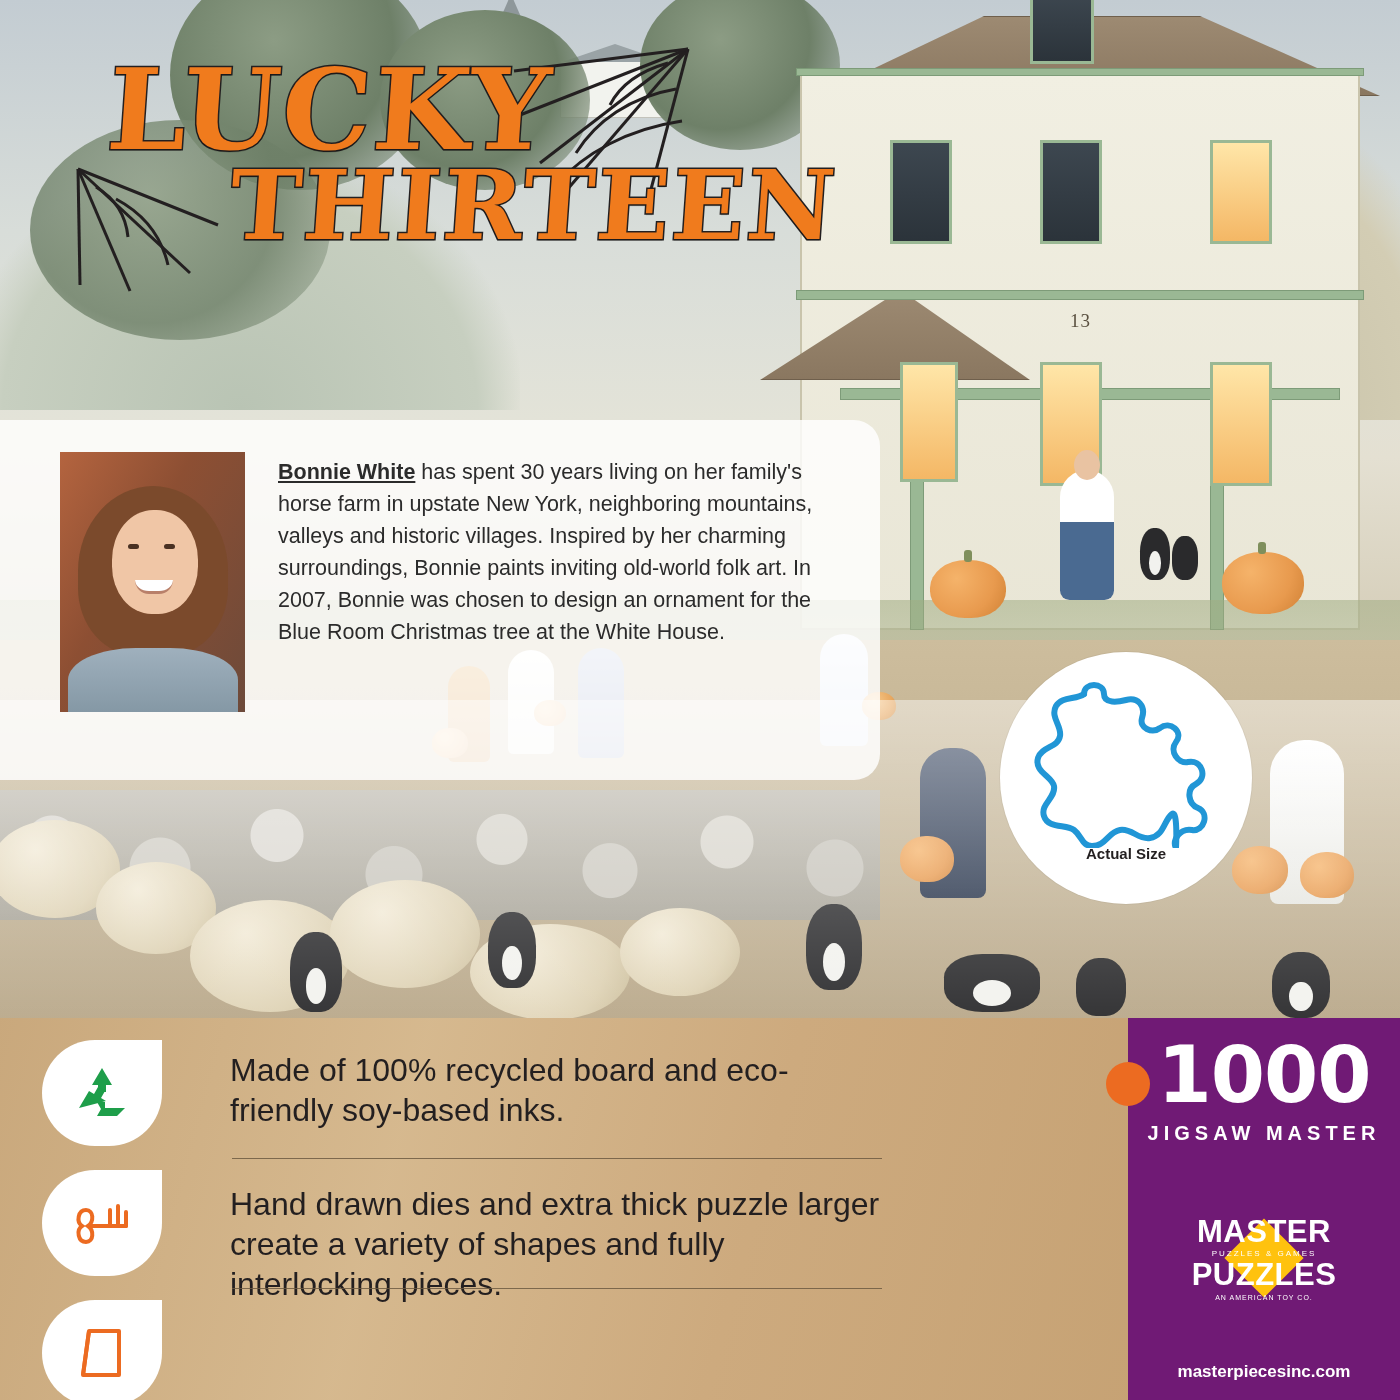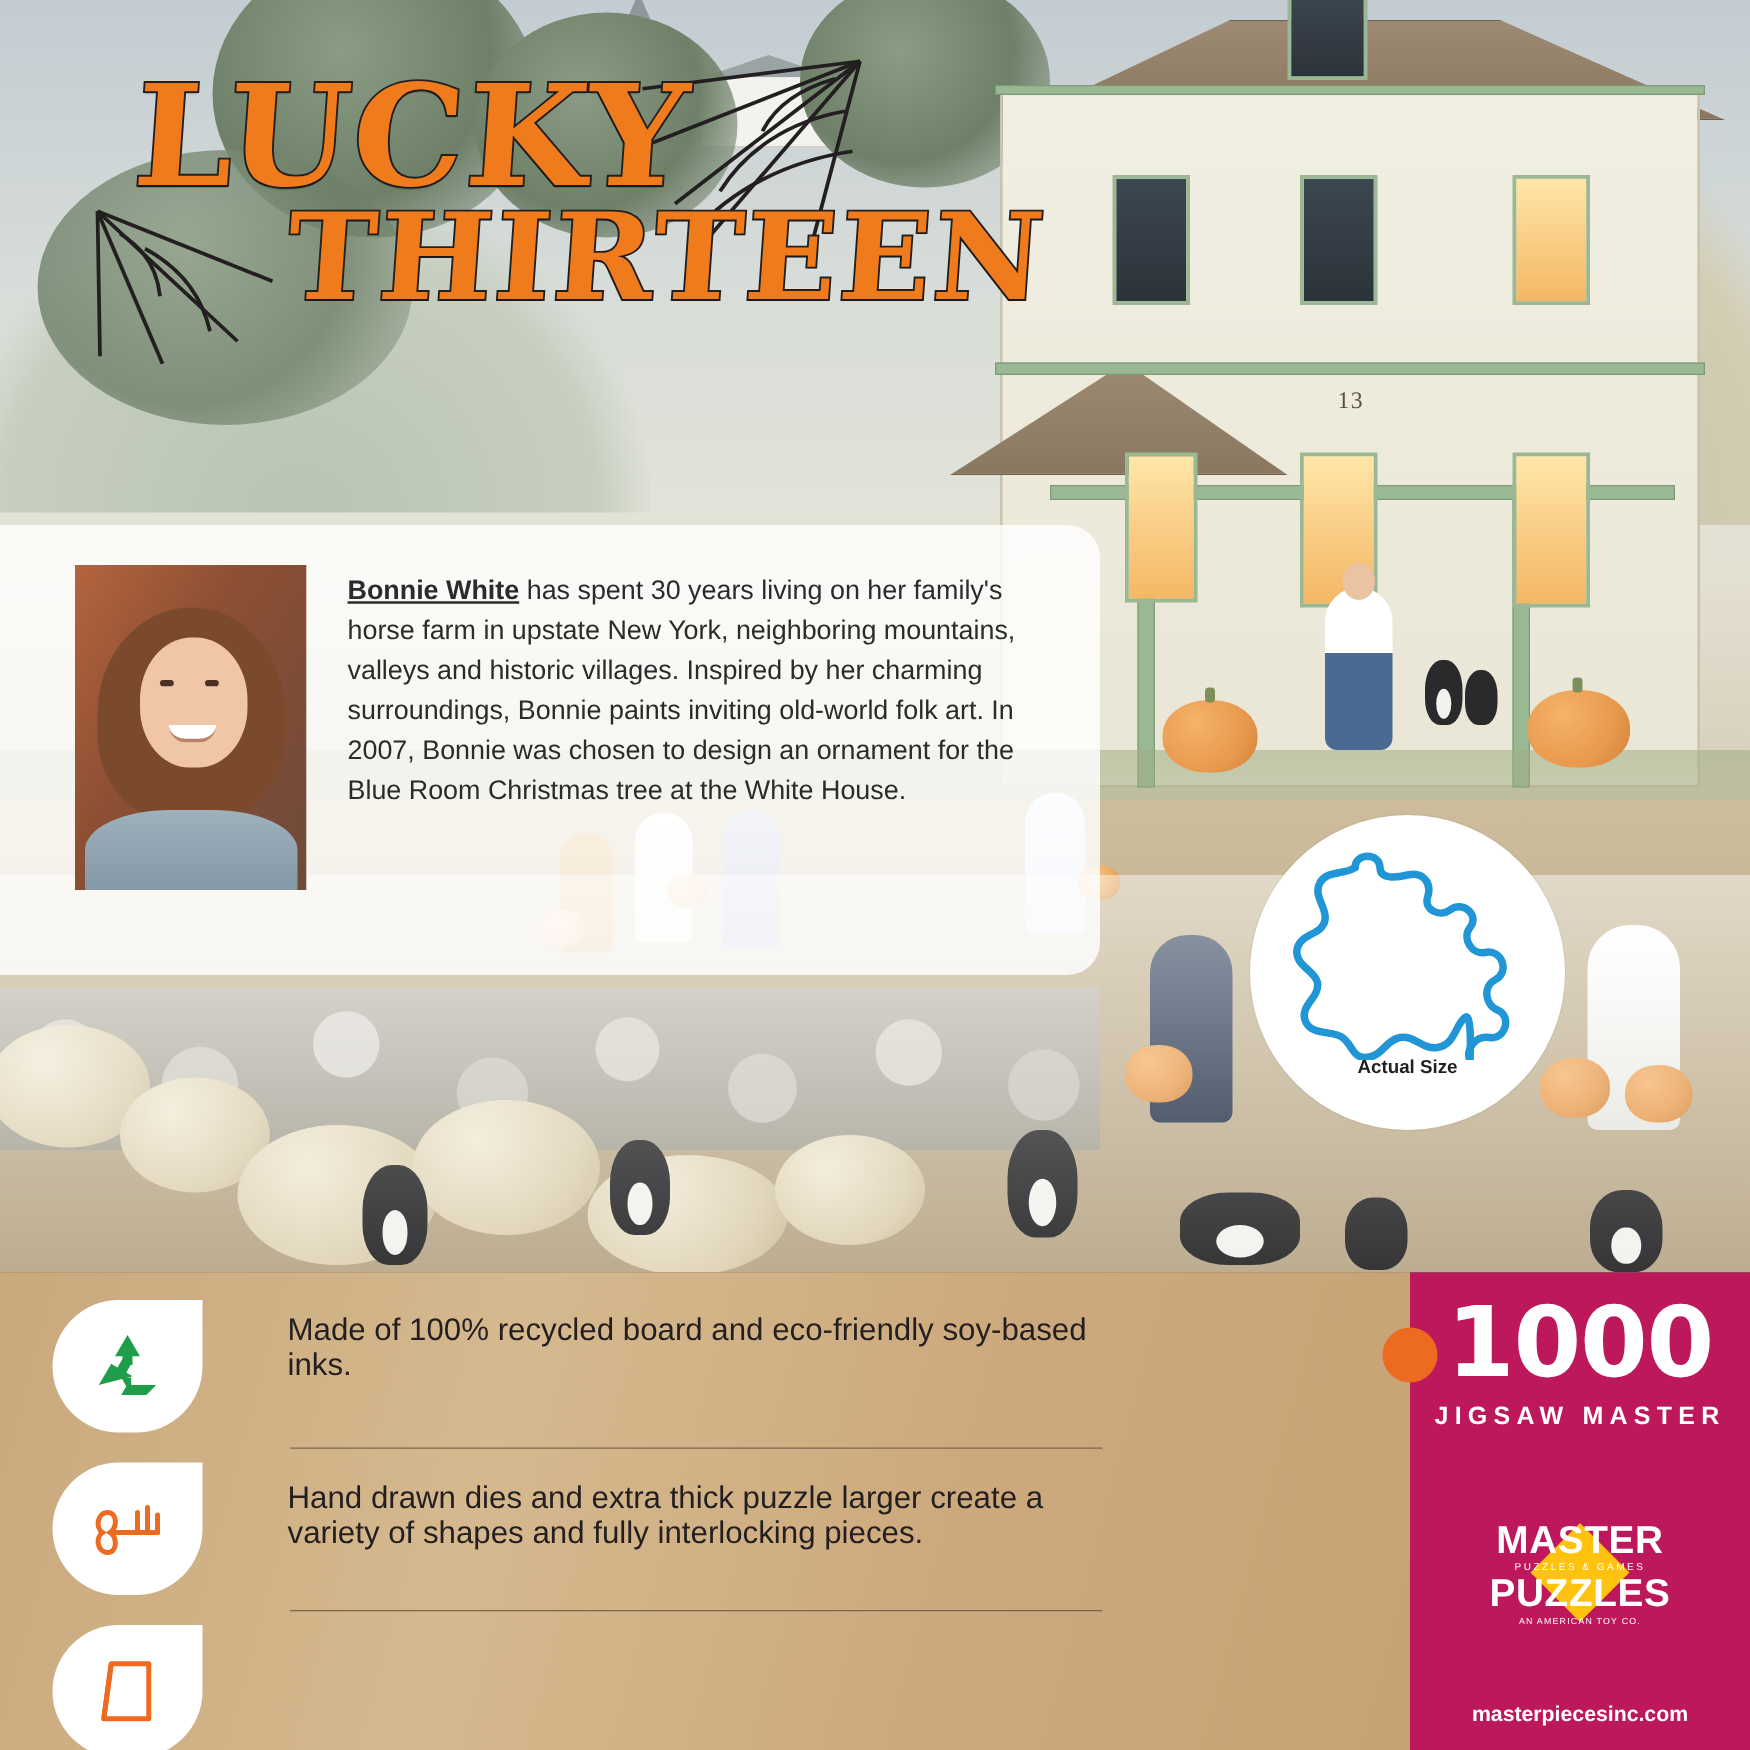--- a/index.html
+++ b/index.html
@@ -208,41 +208,41 @@
       linear-gradient(100deg,#cbab7f 0%, #d2b punkt 0%, #d3b territory 0%);
     background-color:#cfae82;
   }
   .kraft-inner {
     position:absolute; inset:0;
     background:linear-gradient(105deg,#c9a87c 0%, #d6b98f 35%, #cdaa7e 65%, #c6a274 100%);
     opacity:0.96;
   }
   .feature {
     position:absolute; left:230px; width:660px; color:#231f20;
-    font-size:25px; line-height:28px;
+    font-size:32px; line-height:40px;
   }
   .feature.f1 { top:32px; }
   .feature.f2 { top:166px; }
   .feature.f3 { top:296px; }
   .divider {
     position:absolute; left:232px; width:650px; height:1px; background:#6d5b42; opacity:.85;
   }
   .icon-bubble {
     position:absolute; left:42px; width:120px; height:106px;
     background:#ffffff;
     border-radius:60px 0 60px 60px;
     display:flex; align-items:center; justify-content:center;
   }
   .icon-bubble.b1 { top:22px; }
   .icon-bubble.b2 { top:152px; }
   .icon-bubble.b3 { top:282px; }
 
   .orange-panel {
     position:absolute; left:1128px; top:0; width:272px; height:382px;
-    background:#be185d;
+    background:#701a75;
   }
   .tab-notch {
     position:absolute; left:-22px; top:44px; width:44px; height:44px;
     background:#EC6B21; border-radius:50%;
   }
   .count {
     position:absolute; left:0; right:0; top:12px; text-align:center;
     color:#ffffff; font-size:78px; font-weight:bold; letter-spacing:-1px;
     font-family:"DejaVu Sans", sans-serif;
   }

